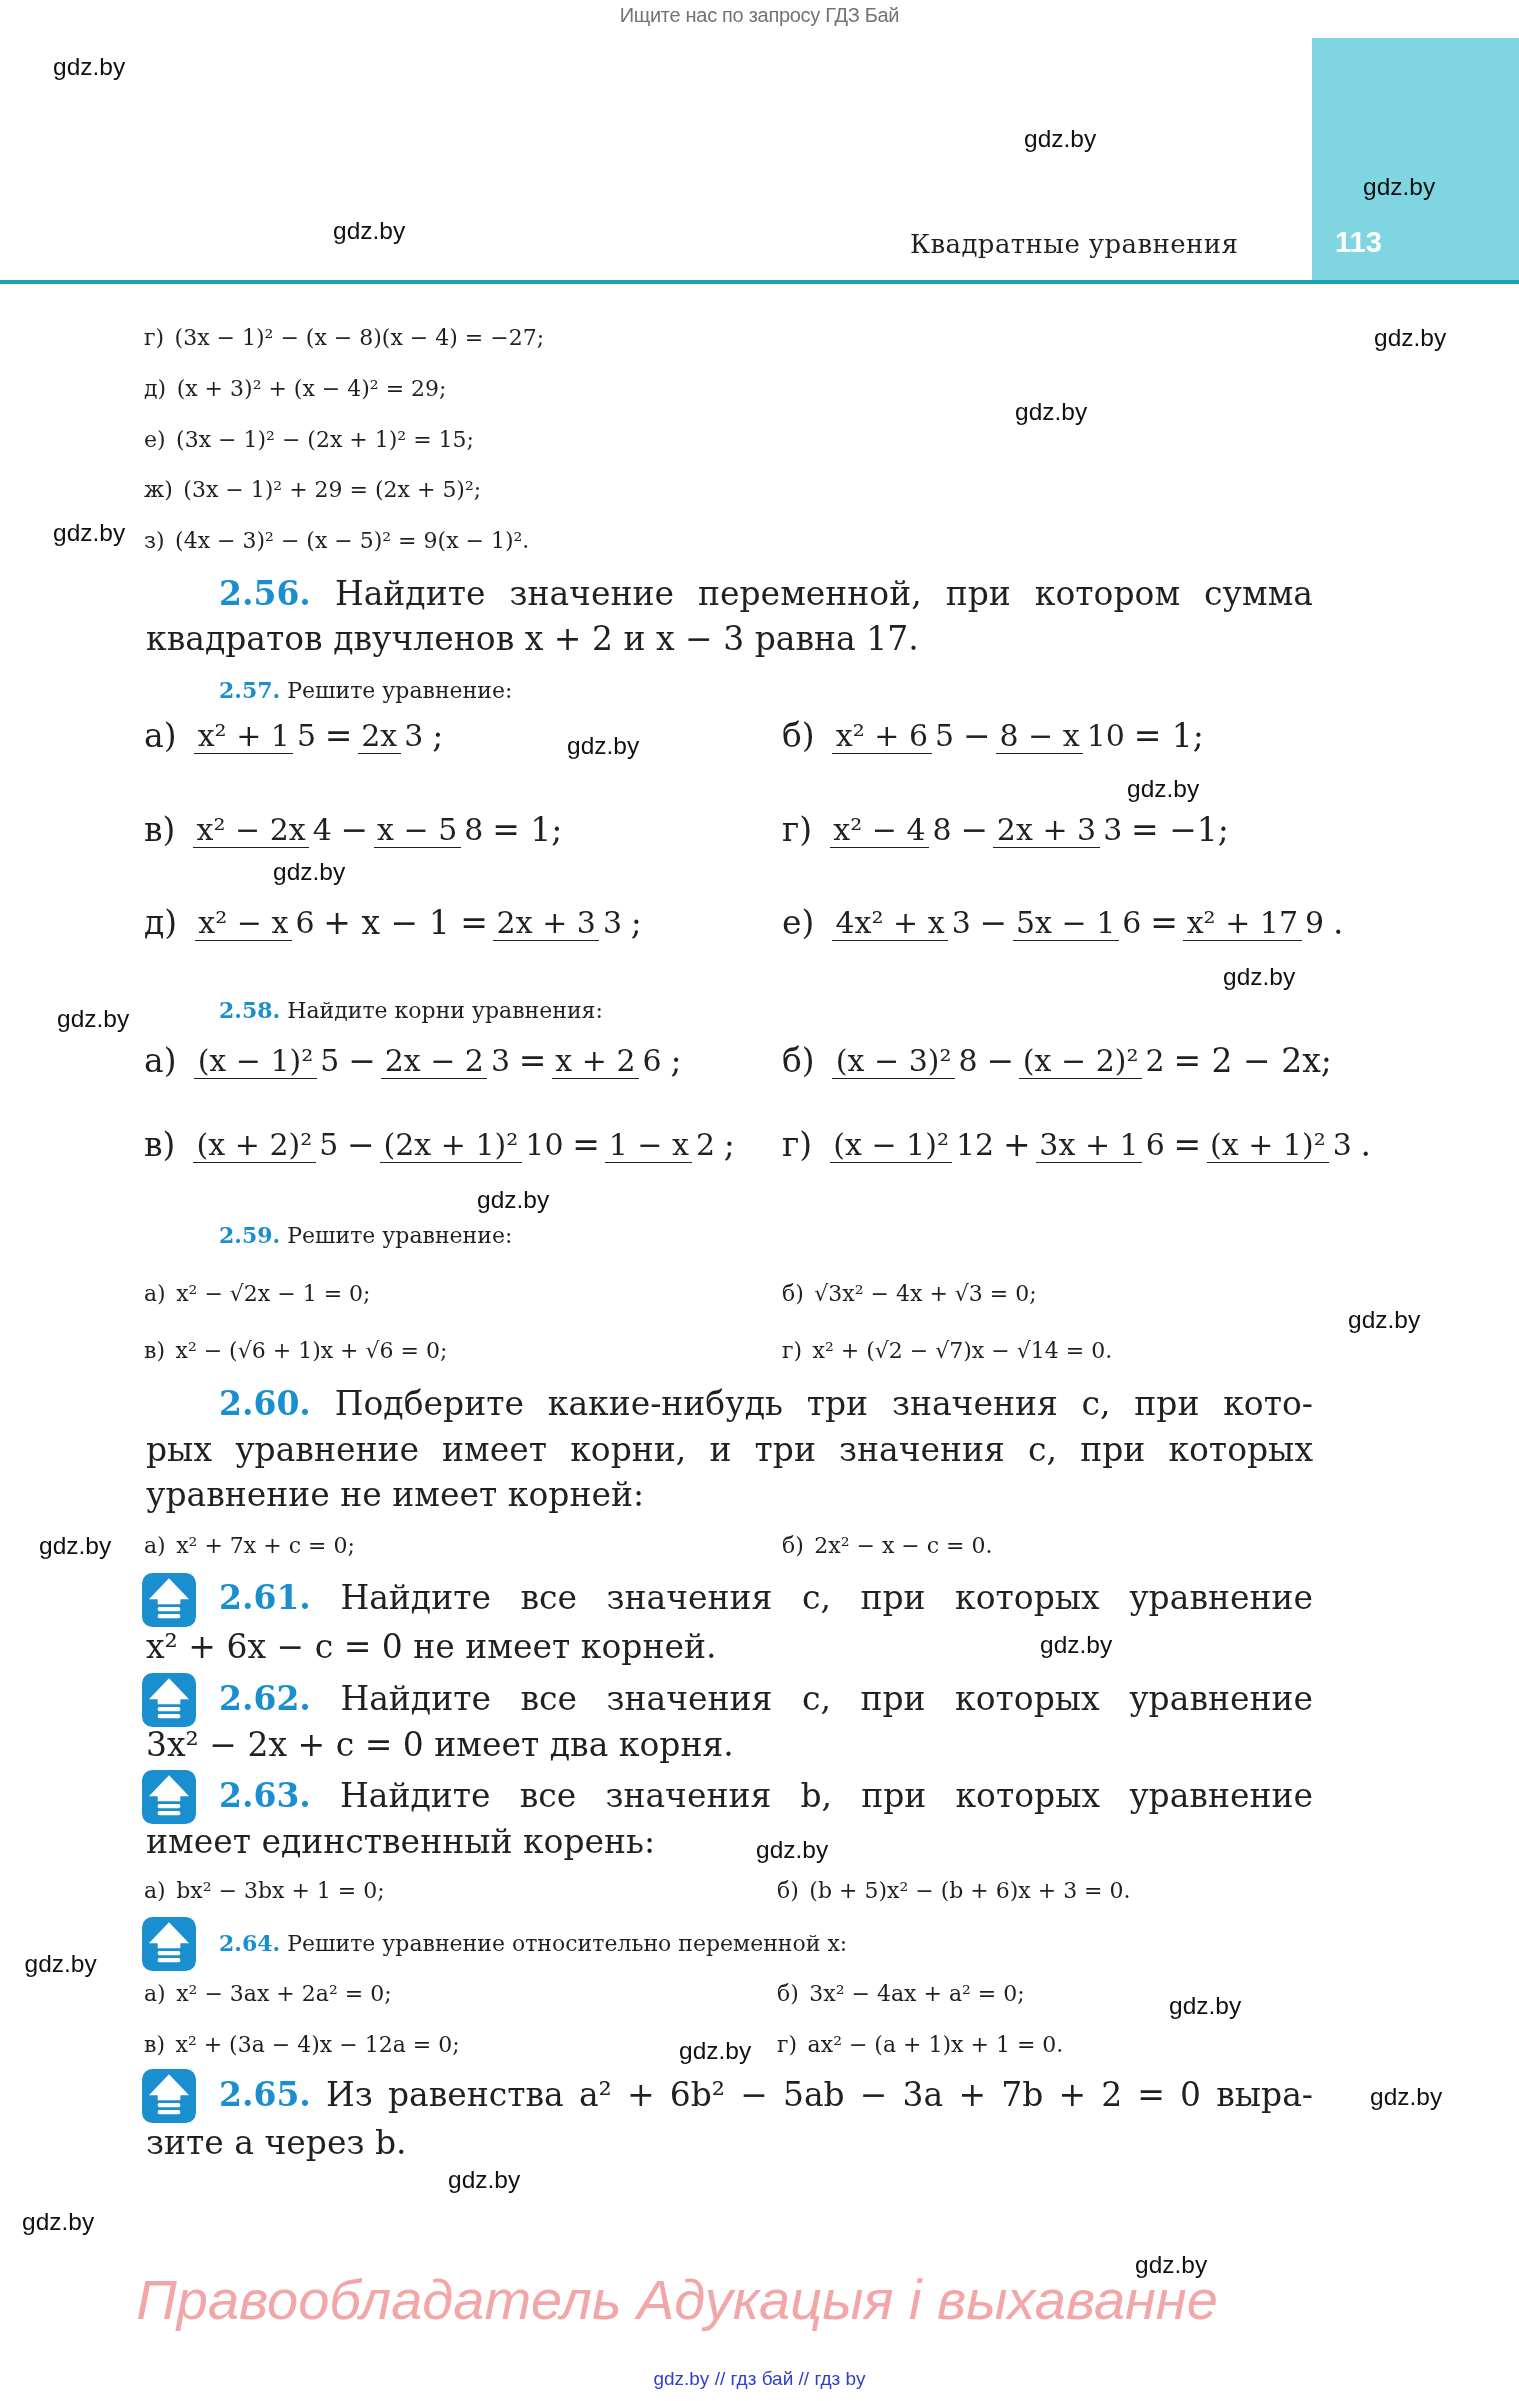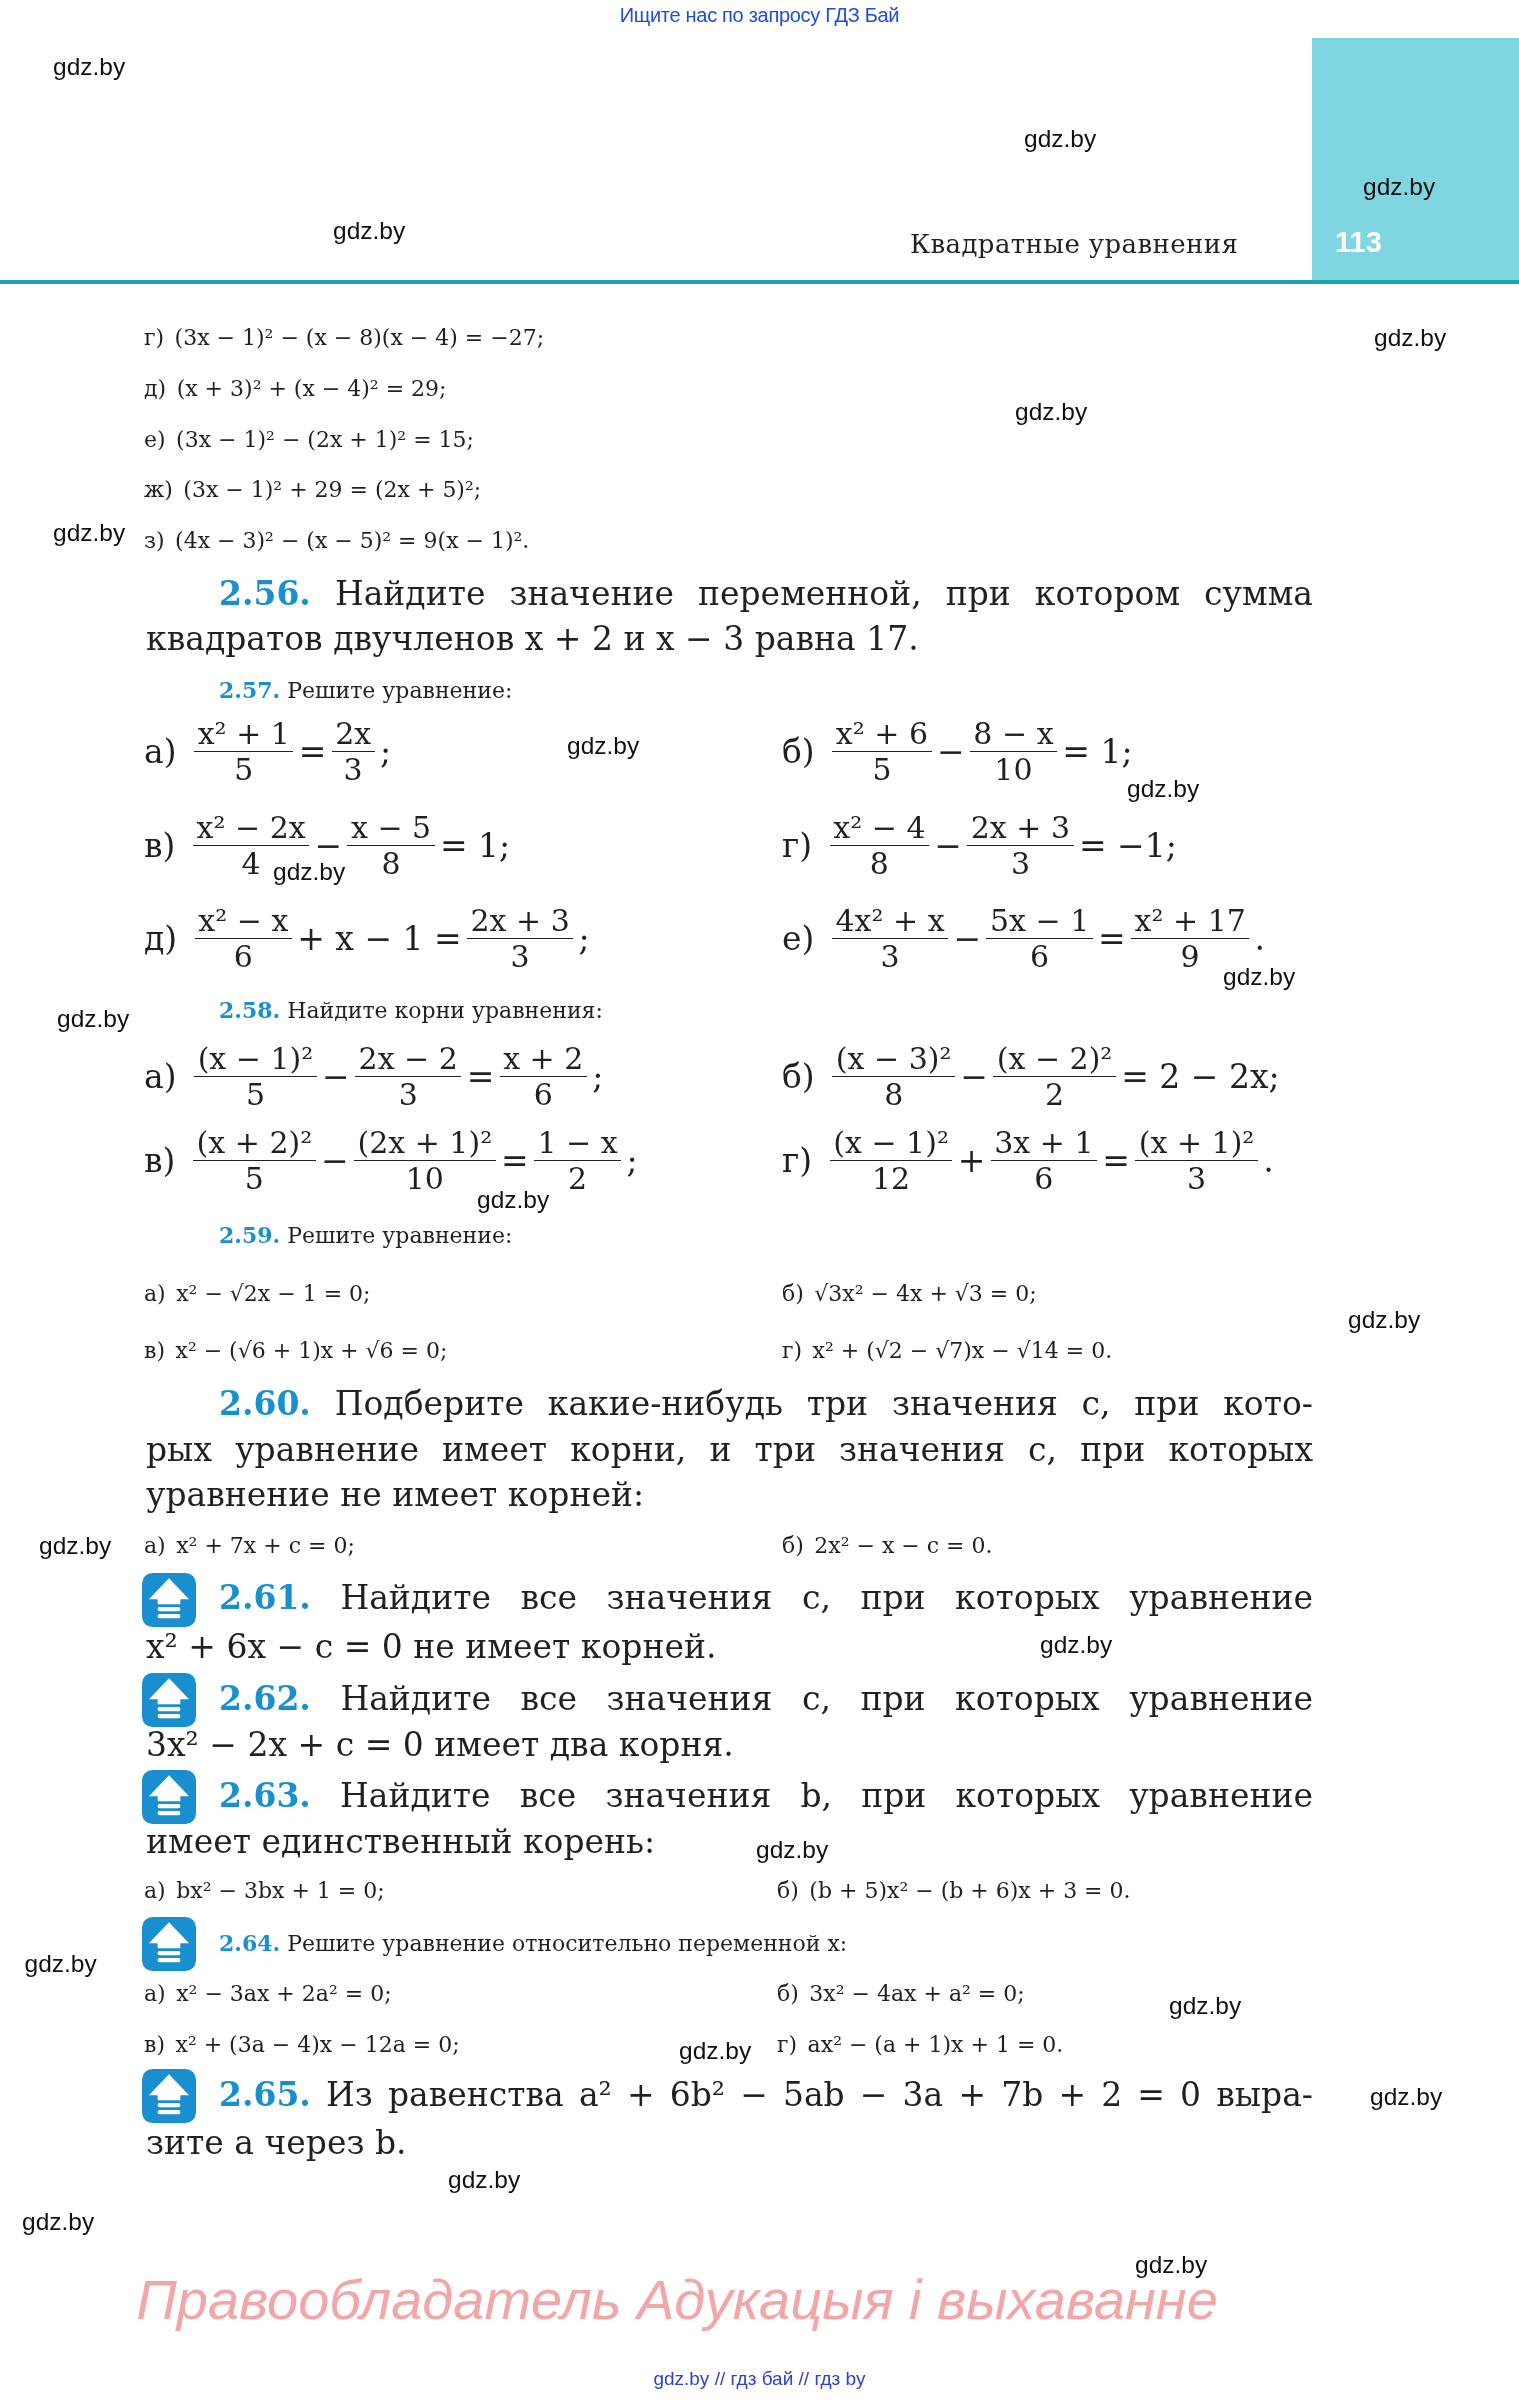--- a/index.html
+++ b/index.html
@@ -1,37 +1,37 @@
 <!DOCTYPE html>
 <html style="font-size:14px"><head>
 <meta charset="utf-8">
 <style>
   * { box-sizing: border-box; margin: 0; padding: 0; }
   html, body { width: 1519px; height: 2401px; background: #ffffff; overflow: hidden; }
   body { position: relative; font-family: "DejaVu Serif", "Liberation Serif", serif; color: #231f20; }
 
   .abs { position: absolute; white-space: nowrap; }
-  .top-ad { left: 0; width: 1519px; top: 3.5px; text-align: center; font-family: "Liberation Sans", sans-serif; font-size: 20px; color: #1d4ed8; letter-spacing: -0.3px; }
+  .top-ad { left: 0; width: 1519px; top: 3.5px; text-align: center; font-family: "Liberation Sans", sans-serif; font-size: 20px; color: #737373; letter-spacing: -0.3px; }
 
   .page-tab { left: 1312px; top: 38px; width: 207px; height: 244px; background: #7fd6e0; }
   .page-num { left: 1335px; top: 226px; font-family: "Liberation Sans", sans-serif; font-weight: bold; font-size: 29px; color: #ffffff; }
   .header-rule { left: 0; top: 280px; width: 1519px; height: 4.4px; background: #1aa3b0; }
   .running-head { left: 910px; top: 229px; font-family: "DejaVu Serif", serif; font-size: 26px; color: #231f20; letter-spacing: 0.4px; }
 
   .wm { font-family: "Liberation Sans", sans-serif; font-size: 24.5px; color: #111; }
 
   .line { font-size: 22px; line-height: 46px; }
   .num { color: #1a8fd0; font-weight: bold; }
   .lbl { display: inline-block; margin-right: 10.5px; }
 
   .task-line { left: 146px; width: 1167px; font-size: 33px; line-height: 46px; text-align: justify; text-align-last: justify; }
   .task-line.last { text-align-last: left; }
   .indent { left: 219px; width: 1094px; }
 
-  .frac { display: inline-flex; flex-direction: column; align-items: center; vertical-align: middle; margin: 0 5.3px; font-size: 30px; line-height: 35px; }
+  .frac { display: inline-flex; flex-direction: row; align-items: center; vertical-align: middle; margin: 0 5.3px; font-size: 30px; line-height: 35px; }
   .frac .n { padding: 0 3.5px; border-bottom: 1.8px solid #231f20; }
   .frac .d { padding: 0 3.5px; }
   .eqrow { font-size: 33px; display: flex; align-items: center; }
   .eqrow .lbl { margin-right: 12.3px; }
 
   .up-icon { display: inline-block; width: 54px; height: 54px; background: #1a8fd0; border-radius: 10.5px; position: relative; vertical-align: middle; margin-right: 10.5px; }
   .up-icon svg { position: absolute; left: 0; top: 0; }
 
   .copyright { left: 0; width: 1354px; top: 2267px; text-align: center; font-family: "Liberation Sans", sans-serif; font-style: italic; font-size: 56px; color: #f2a6a8; letter-spacing: 0px; }
   .bottom-links { left: 0; width: 1519px; top: 2368px; text-align: center; font-family: "Liberation Sans", sans-serif; font-size: 19px; color: #2f3fd0; }

